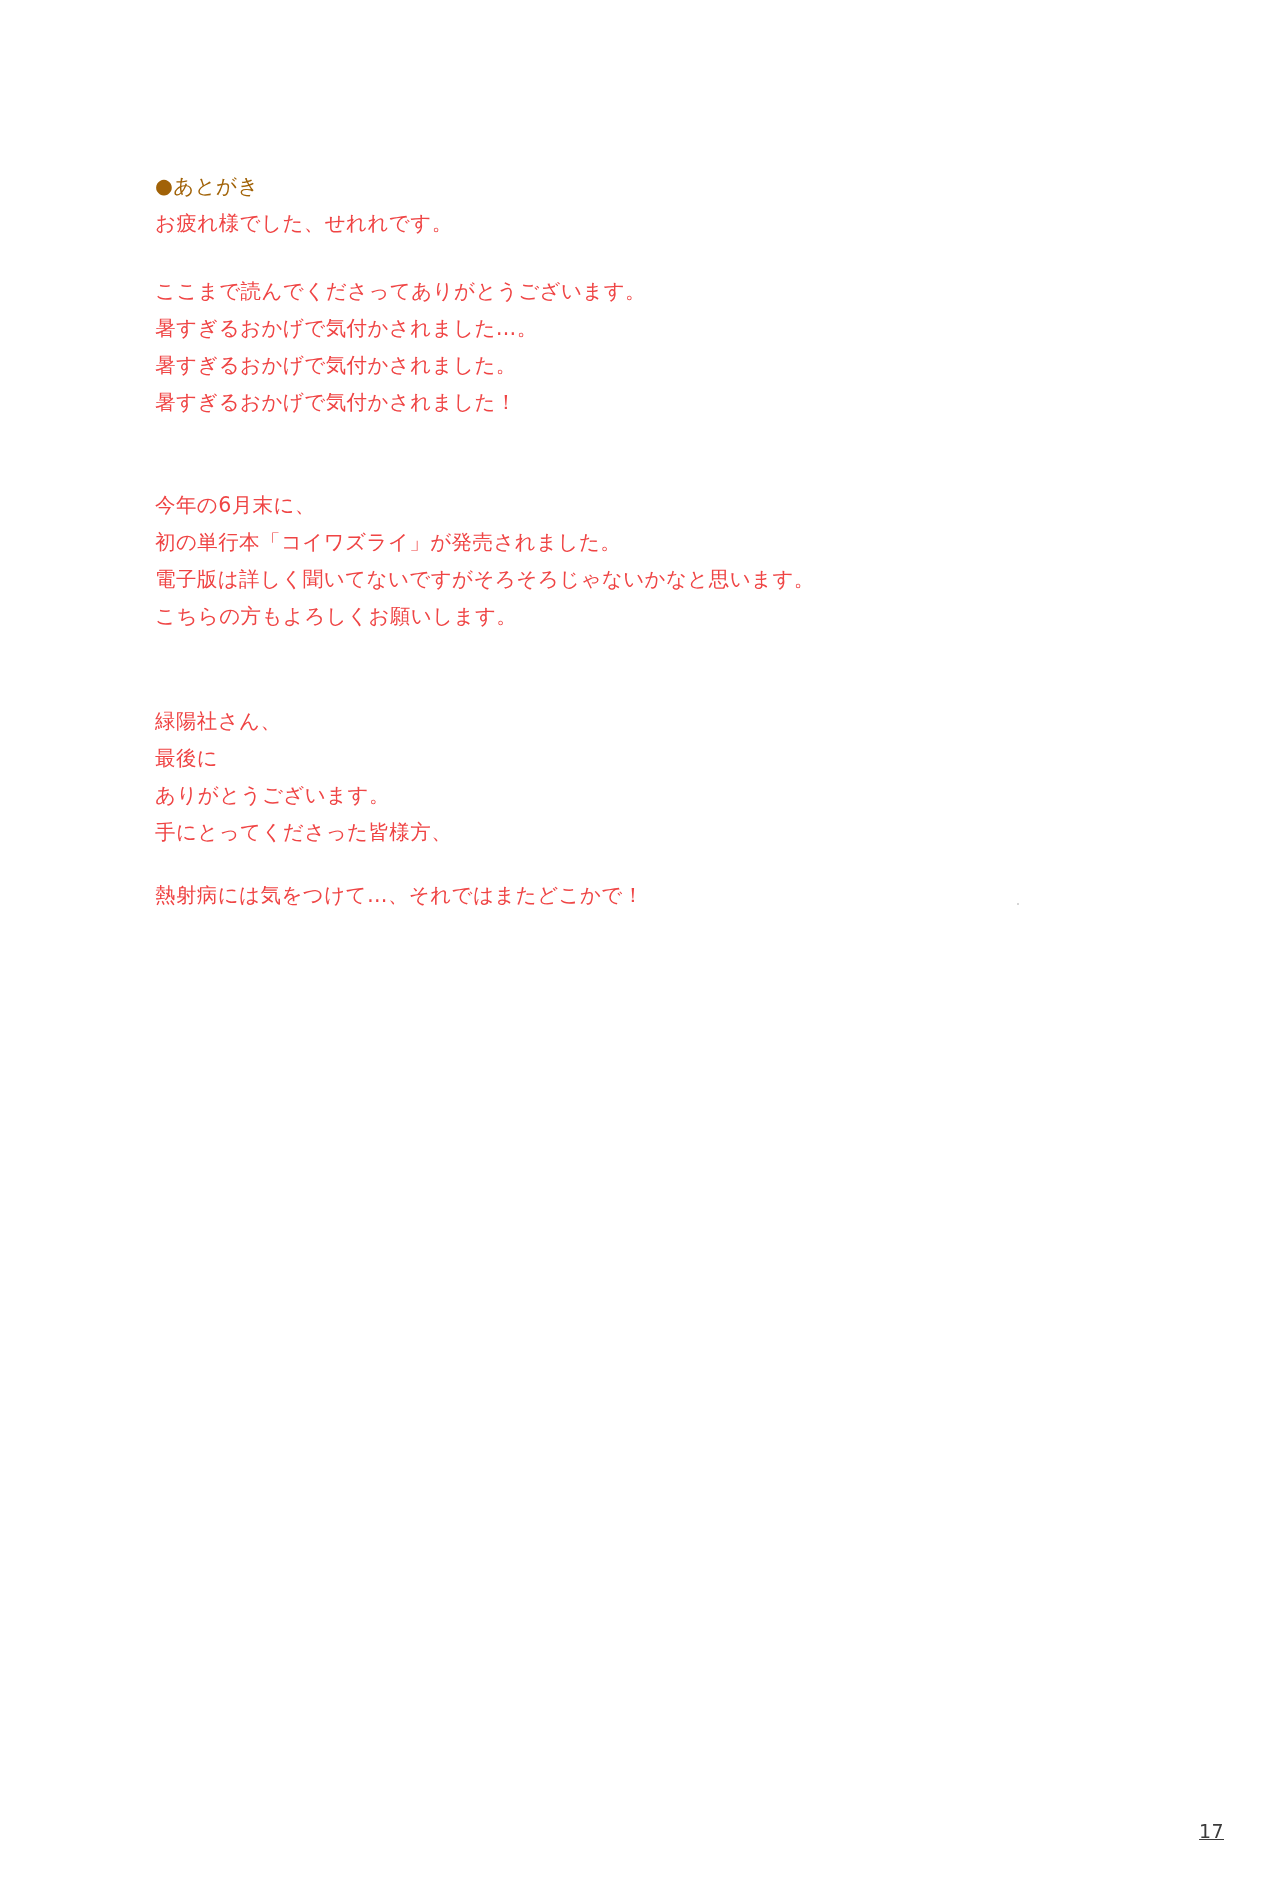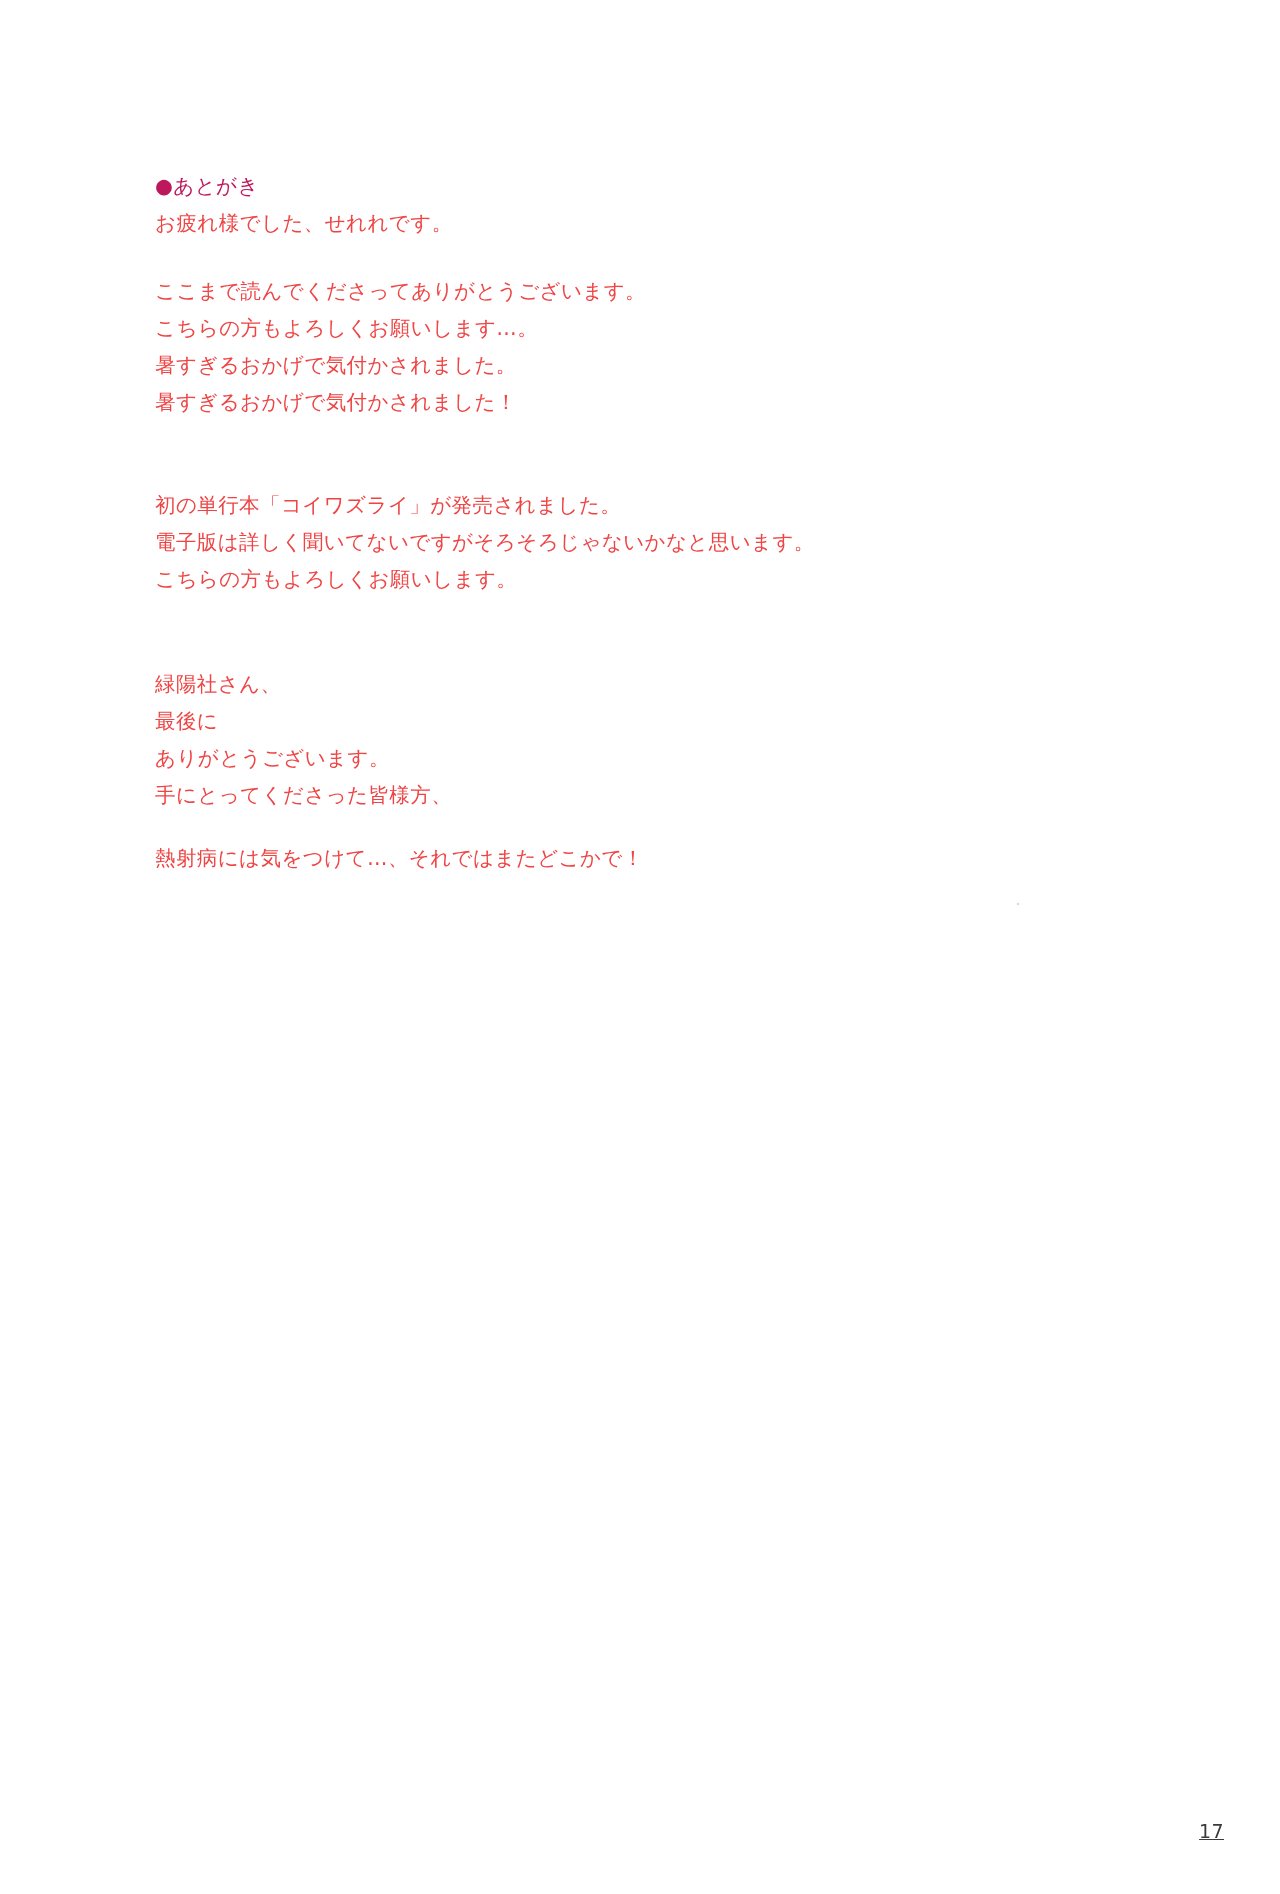--- a/index.html
+++ b/index.html
@@ -36,21 +36,21 @@
     font-size: 20.5px;
     line-height: 37px;
     letter-spacing: 0.02em;
     color: #ef4444;
     white-space: pre;
   }
   .heading-line {
     font-size: 20.5px;
     line-height: 37px;
     letter-spacing: 0.02em;
-    color: #be185d;
+    color: #a16207;
     white-space: pre;
   }
   .spacer-1 { height: 31px; }
   .spacer-2 { height: 66px; }
   .spacer-3 { height: 68px; }
   .spacer-4 { height: 26px; }
   .page-number {
     position: absolute;
     right: 56px;
     bottom: 52px;
@@ -78,28 +78,29 @@
 
     <div class="para">
       <div class="heading-line">●あとがき</div>
       <div class="line">お疲れ様でした、せれれです。</div>
     </div>
 
     <div class="spacer-1"></div>
 
     <div class="para">
       <div class="line">ここまで読んでくださってありがとうございます。</div>
-      <div class="line">こちらの方もよろしくお願いします…。</div>
+      <div class="line">暑すぎるおかげで気付かされました…。</div>
       <div class="line">暑すぎるおかげで気付かされました。</div>
       <div class="line">暑すぎるおかげで気付かされました！</div>
     </div>
 
     <div class="spacer-2"></div>
 
     <div class="para">
+      <div class="line">今年の6月末に、</div>
       <div class="line">初の単行本「コイワズライ」が発売されました。</div>
       <div class="line">電子版は詳しく聞いてないですがそろそろじゃないかなと思います。</div>
       <div class="line">こちらの方もよろしくお願いします。</div>
     </div>
 
     <div class="spacer-3"></div>
 
     <div class="para">
       <div class="line">緑陽社さん、</div>
       <div class="line">最後に</div>

